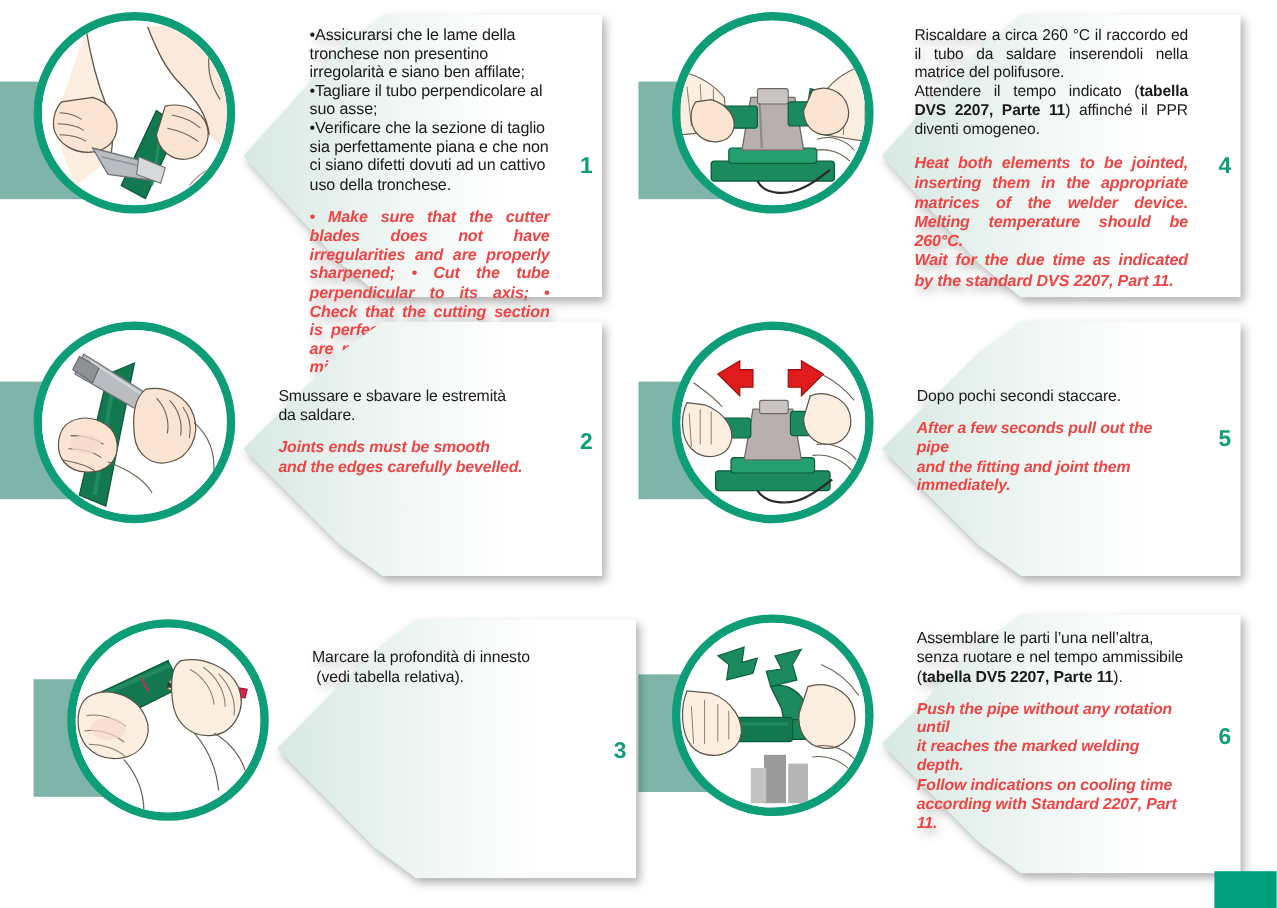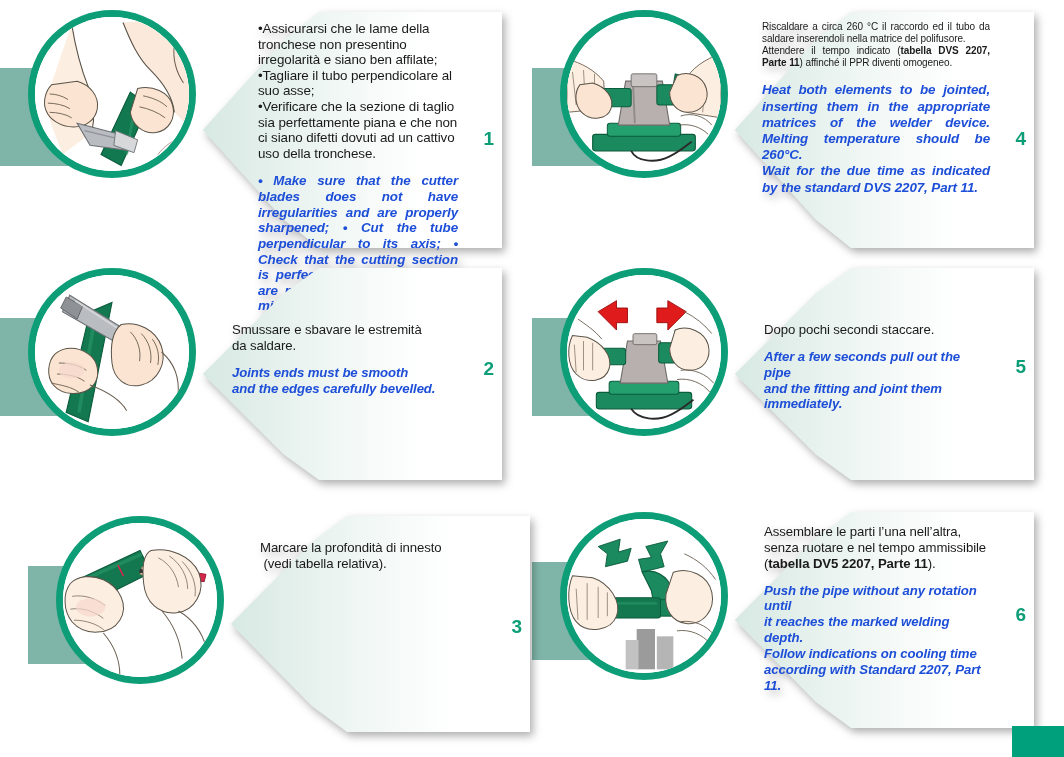--- a/index.html
+++ b/index.html
@@ -51,41 +51,41 @@
     position: absolute;
     left: 82px; top: 12px; right: 46px; bottom: 8px;
   }
   .it {
     font-size: 13.2px; line-height: 1.20;
     color: #1a1a1a; font-weight: 400;
     letter-spacing: -0.1px;
   }
   .en {
     font-size: 13.2px; line-height: 1.20;
-    color: #1d4ed8; font-style: italic; font-weight: 600;
+    color: #ef4444; font-style: italic; font-weight: 600;
     letter-spacing: -0.1px;
     margin-top: 11px;
   }
   .it b, .en b { font-weight: 800; }
   .tight { text-align: justify; }
   .stepnum {
     position: absolute;
     right: 8px;
     font-size: 19px; font-weight: 800;
     color: #0d9e78;
     z-index: 5;
   }
 
   
   .p1 .body { left: 80px; top: 9px; right: 44px; margin-left: 28px; }
   .p1 .it { font-size: 13.4px; line-height: 1.165; }
   .p1 .en { font-size: 13.4px; line-height: 1.165; margin-top: 12px; }
 
   .p4 .body { left: 80px; top: 9px; right: 44px; }
-  .p4 .it { font-size: 10px; line-height: 1.21; }
+  .p4 .it { font-size: 13px; line-height: 1.21; }
   .p4 .en { font-size: 13.4px; line-height: 1.21; margin-top: 13px; }
 
   .p2 .body, .p5 .body { left: 82px; top: 54px; right: 46px; }
   .p3 .body, .p6 .body { left: 82px; top: 24px; right: 46px; }
   .p6 .body { top: 12px; }
 
   .corner-block {
     position: absolute;
     right: 0; bottom: 0;
     width: 52px; height: 31px;

